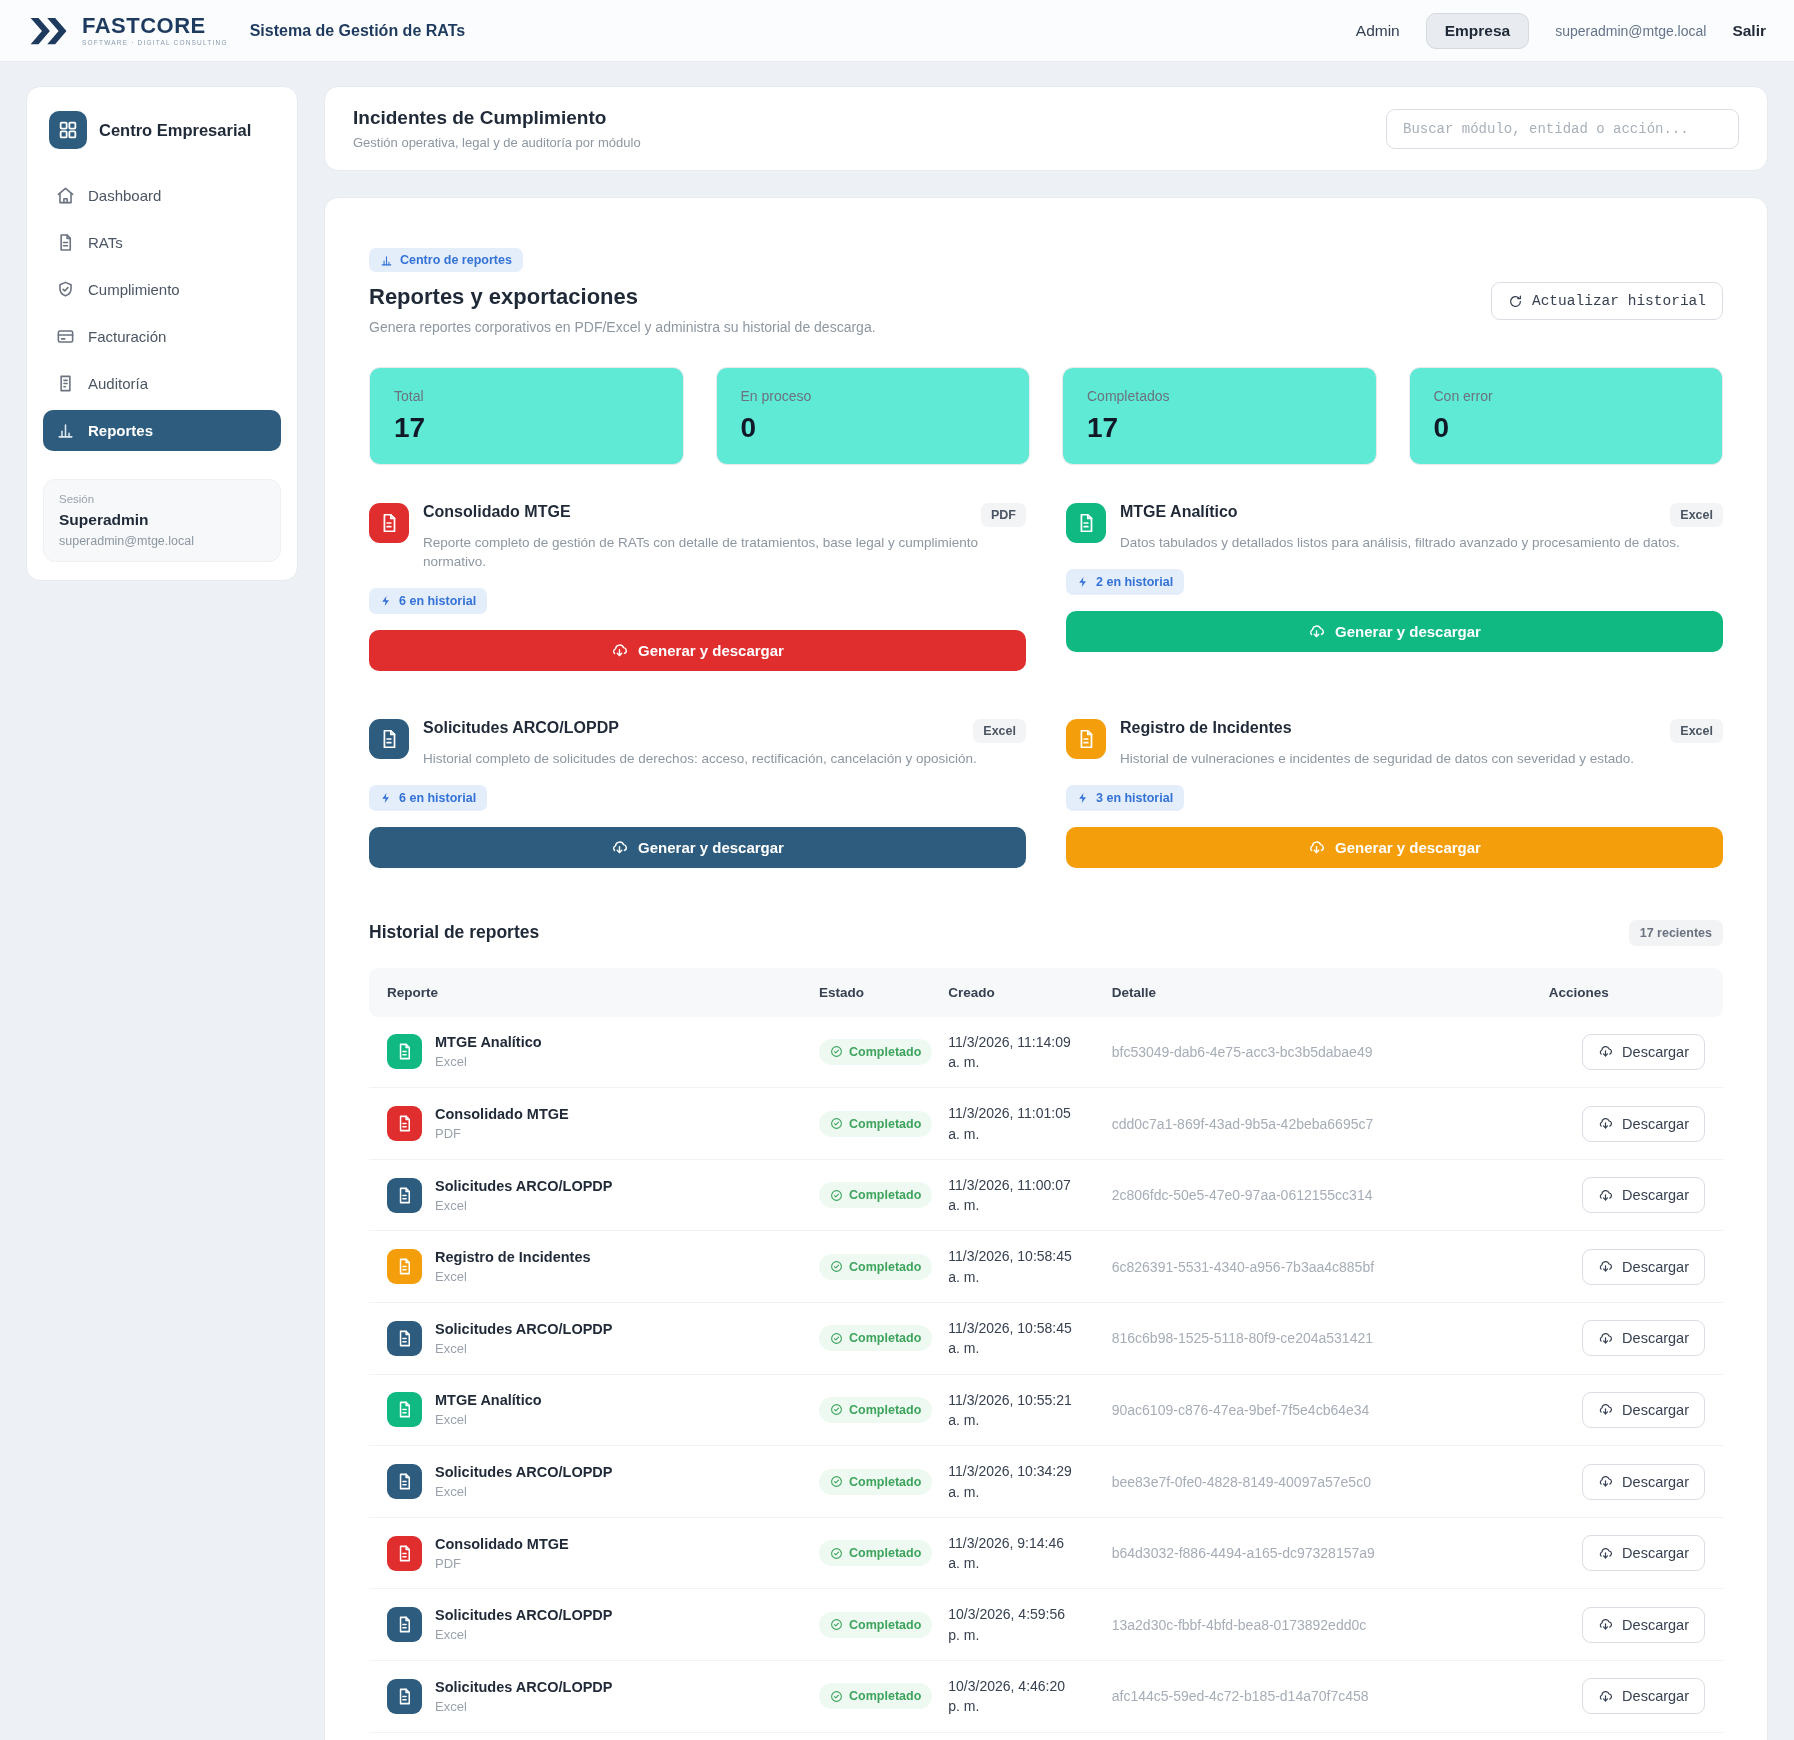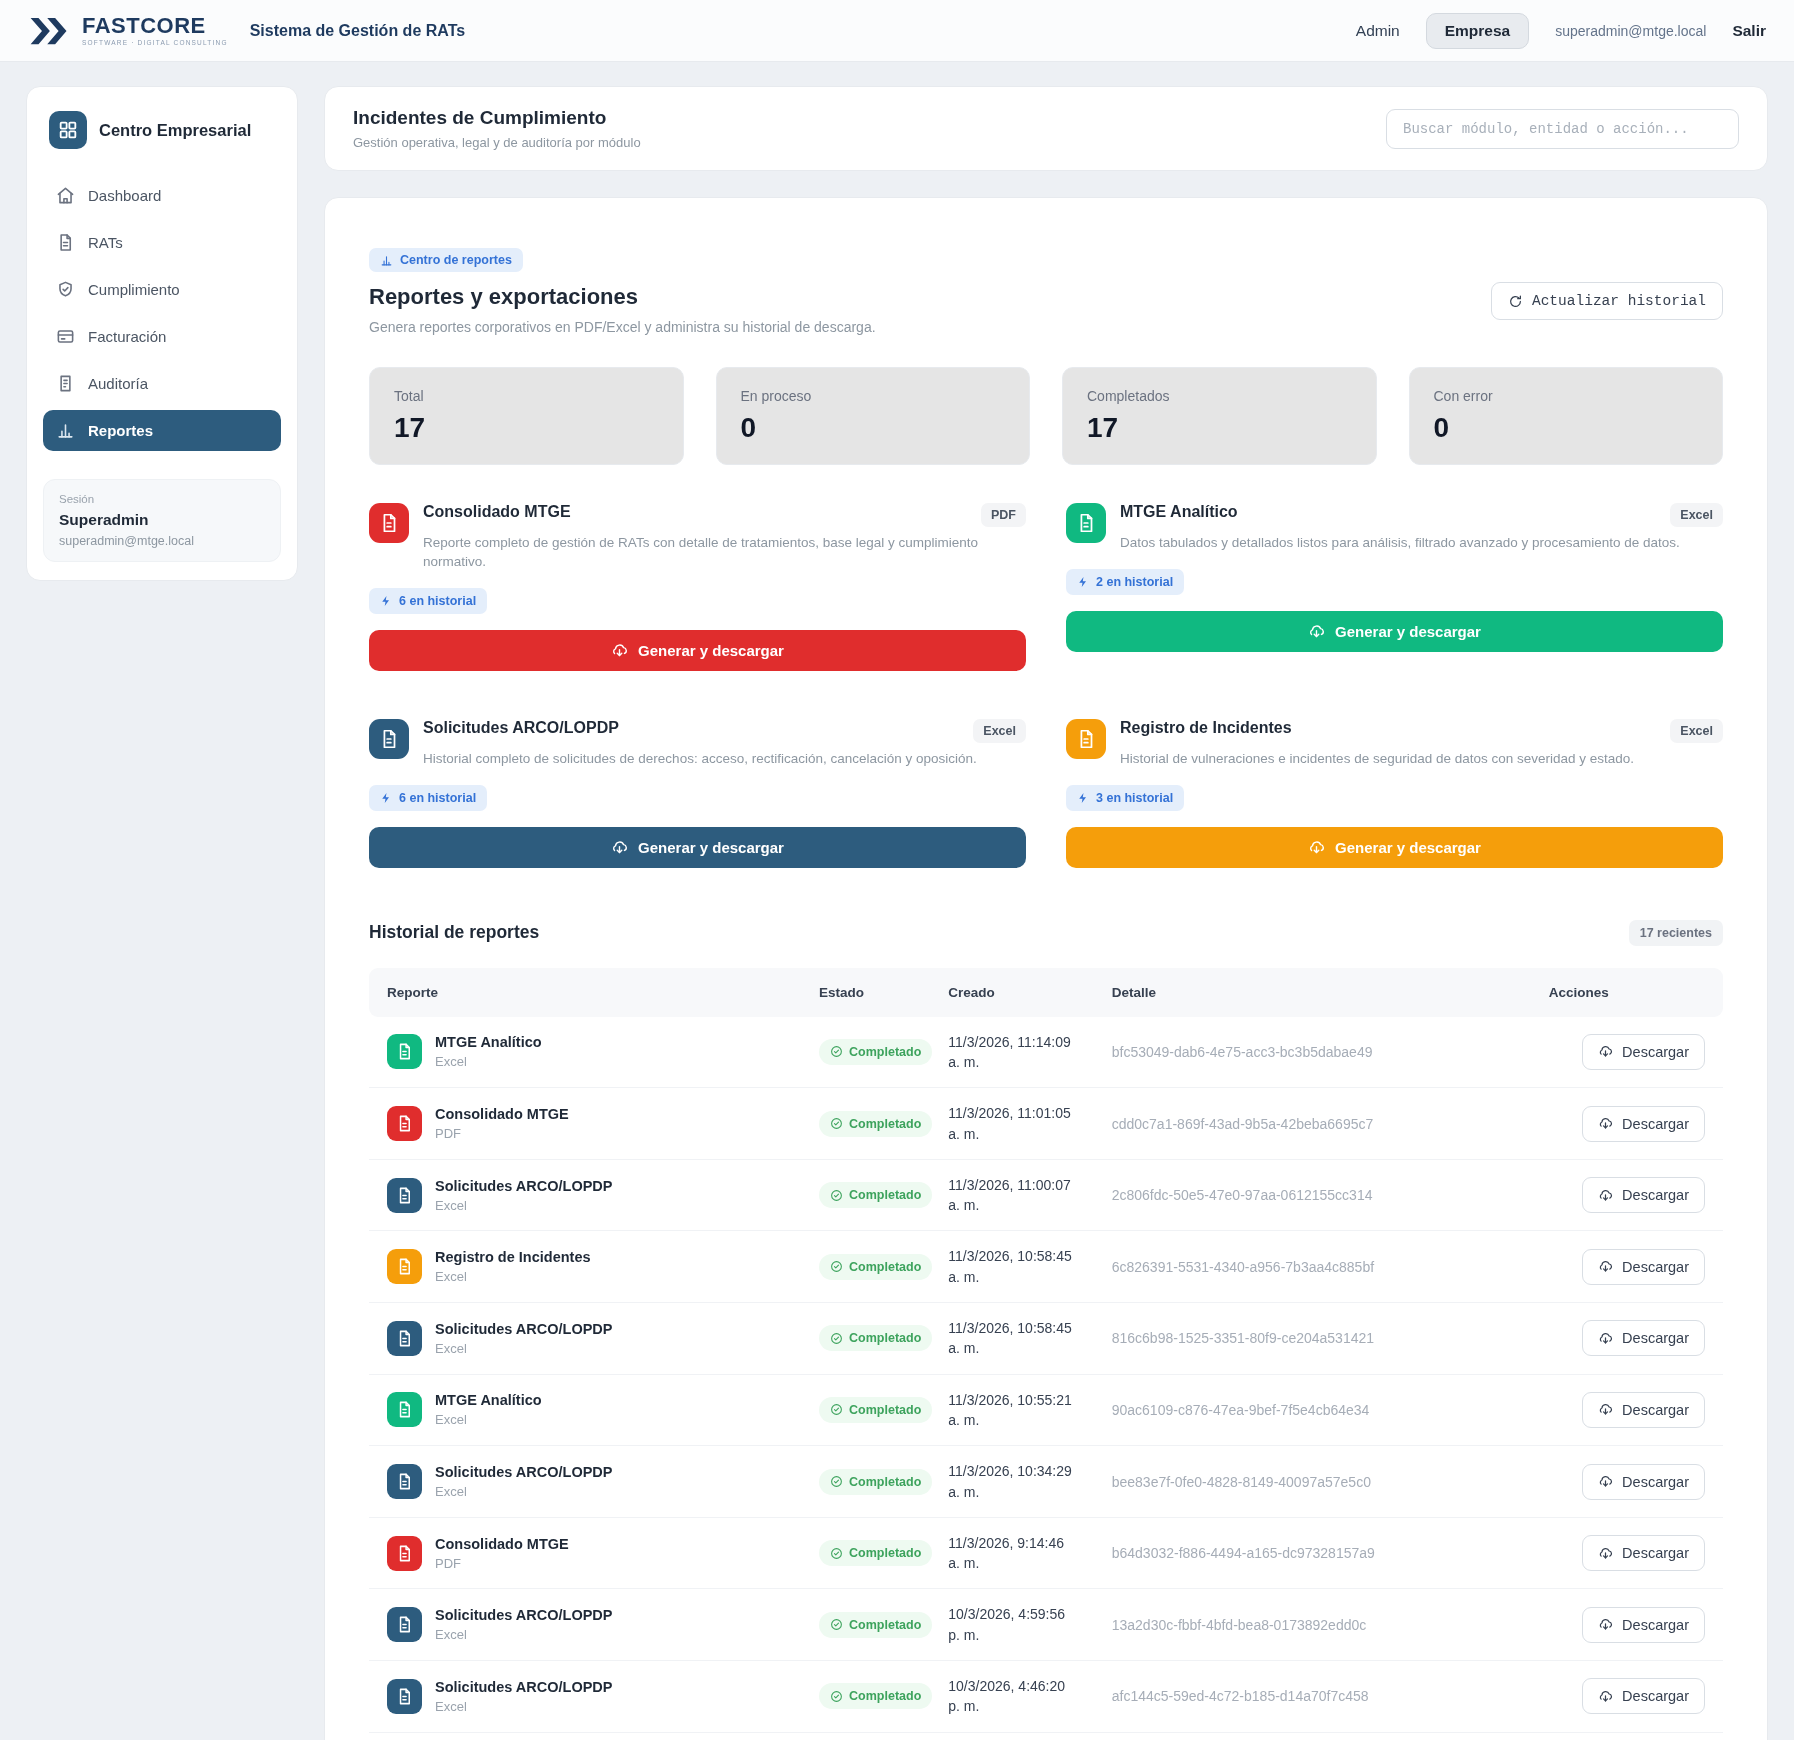--- a/index.html
+++ b/index.html
@@ -52,21 +52,21 @@
   .rep-head { display:flex; justify-content:space-between; align-items:flex-start; }
   .badge-blue { display:inline-flex; align-items:center; gap:7px; background:#e4eefb; color:#3472d6; font-size:12.5px; font-weight:600; border-radius:7px; padding:5px 11px; }
   .badge-blue .b-ic { width:13px; height:13px; }
   .rep-title { font-size:22px; font-weight:700; margin-top:12px; }
   .rep-sub { font-size:14px; color:#8d97a1; margin-top:9px; }
   .btn-refresh { display:inline-flex; align-items:center; gap:9px; background:#fff; border:1px solid #d9dee4; border-radius:9px; padding:10px 16px; font-size:14.5px; color:#374151; cursor:pointer; margin-top:34px; font-family:Liberation Mono, monospace; }
   .btn-refresh .r-ic { width:15px; height:15px; }
 
   
   .stats { display:grid; grid-template-columns:repeat(4,1fr); gap:32px; margin-top:32px; }
-  .stat-card { border:1px solid #e7eaee; border-radius:11px; padding:20px 24px; background:#e5e5e5; }
+  .stat-card { border:1px solid #e7eaee; border-radius:11px; padding:20px 24px; background:#5eead4; }
   .stat-label { font-size:14px; color:#6b7280; }
   .stat-value { font-size:28px; font-weight:700; margin-top:8px; color:#111827; }
 
   
   .gen-grid { display:grid; grid-template-columns:1fr 1fr; gap:48px 40px; margin-top:38px; }
   .gen-card { min-width:0; }
   .gen-top { display:flex; align-items:flex-start; gap:14px; }
   .gen-ic { width:40px; height:40px; flex:none; border-radius:11px; color:#fff; padding:9px; }
   .gen-body { flex:1; min-width:0; }
   .gen-title-row { display:flex; justify-content:space-between; align-items:flex-start; gap:10px; }
@@ -612,21 +612,21 @@
                     <path d="M8.3 12.3l2.4 2.4 5-5.2"></path>
                   </svg>
                 </span>
                 <span>Completado</span>
               </span>
             </div>
             <div class="row-date">
               <div>11/3/2026, 10:58:45</div>
               <div>a. m.</div>
             </div>
-            <div class="row-uuid">816c6b98-1525-3351-80f9-ce204a531421</div>
+            <div class="row-uuid">816c6b98-1525-5118-80f9-ce204a531421</div>
             <div class="row-actions">
               <button class="btn-download">
                 <span class="d-ic">
                   <svg viewBox="0 0 24 24" fill="none" stroke="currentColor" stroke-width="2" stroke-linecap="round" stroke-linejoin="round">
                     <path d="M12 19v-8"></path>
                     <path d="M8.8 15.8L12 19l3.2-3.2"></path>
                     <path d="M19 16.2A4.3 4.3 0 0017.8 8 6 6 0 006.3 9.6 4 4 0 005 16.2"></path>
                   </svg>
                 </span>
                 <span>Descargar</span>

